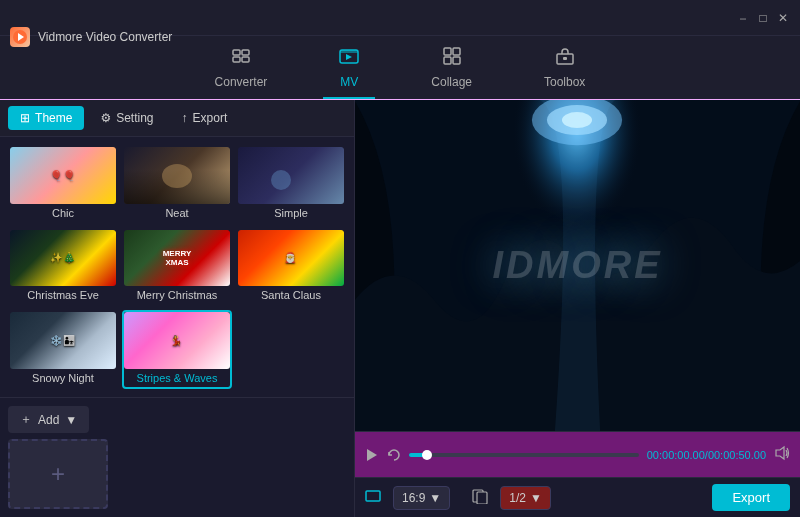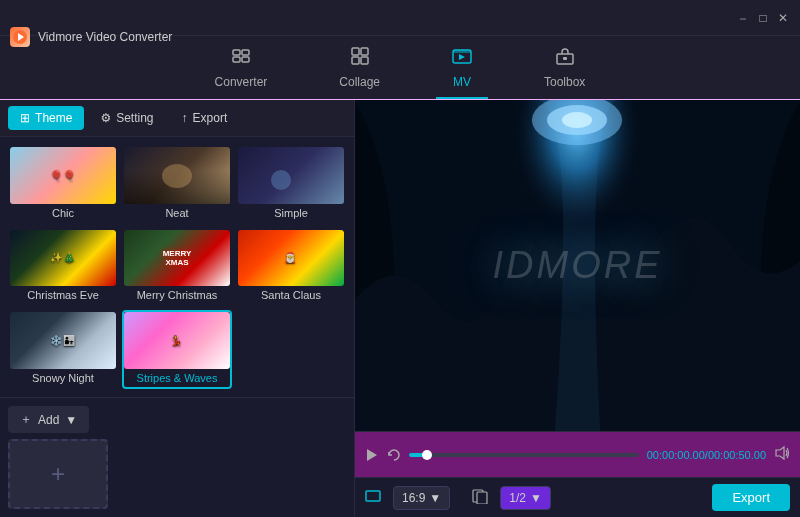--- a/index.html
+++ b/index.html
@@ -241,21 +241,21 @@
       border-radius: 4px;
       color: #ccc;
       padding: 4px 8px;
       cursor: pointer;
       font-size: 12px;
     }
     .page-btn {
       display: flex;
       align-items: center;
       gap: 4px;
-      background: #6d28d9;
+      background: #7f1d1d;
       border: 1px solid #3a3a5e;
       border-radius: 4px;
       color: #ccc;
       padding: 4px 8px;
       cursor: pointer;
       font-size: 12px;
     }
     .spacer { flex: 1; }
     .export-btn {
       background: #00bcd4;
@@ -298,40 +298,40 @@
     <span class="nav-icon">
       <svg width="20" height="20" viewBox="0 0 20 20" fill="none">
         <rect x="2" y="4" width="7" height="5" rx="1" stroke="#aaa" stroke-width="1.5"></rect>
         <rect x="11" y="4" width="7" height="5" rx="1" stroke="#aaa" stroke-width="1.5"></rect>
         <rect x="2" y="11" width="7" height="5" rx="1" stroke="#aaa" stroke-width="1.5"></rect>
         <rect x="11" y="11" width="7" height="5" rx="1" stroke="#aaa" stroke-width="1.5"></rect>
       </svg>
     </span>
     <span>Converter</span>
   </div>
+  <div class="nav-item active">
+    <span class="nav-icon">
+      <svg width="20" height="20" viewBox="0 0 20 20" fill="none">
+        <rect x="1" y="4" width="18" height="13" rx="2" stroke="#00bcd4" stroke-width="1.5"></rect>
+        <path d="M7 8 L13 11 L7 14 Z" fill="#00bcd4"></path>
+        <rect x="1" y="4" width="18" height="3" rx="1" fill="#00bcd4" opacity="0.5"></rect>
+      </svg>
+    </span>
+    <span>MV</span>
+  </div>
   <div class="nav-item">
     <span class="nav-icon">
       <svg width="20" height="20" viewBox="0 0 20 20" fill="none">
         <rect x="2" y="2" width="7" height="7" rx="1" stroke="#aaa" stroke-width="1.5"></rect>
         <rect x="11" y="2" width="7" height="7" rx="1" stroke="#aaa" stroke-width="1.5"></rect>
         <rect x="2" y="11" width="7" height="7" rx="1" stroke="#aaa" stroke-width="1.5"></rect>
         <rect x="11" y="11" width="7" height="7" rx="1" stroke="#aaa" stroke-width="1.5"></rect>
       </svg>
     </span>
     <span>Collage</span>
-  </div>
-  <div class="nav-item active">
-    <span class="nav-icon">
-      <svg width="20" height="20" viewBox="0 0 20 20" fill="none">
-        <rect x="1" y="4" width="18" height="13" rx="2" stroke="#00bcd4" stroke-width="1.5"></rect>
-        <path d="M7 8 L13 11 L7 14 Z" fill="#00bcd4"></path>
-        <rect x="1" y="4" width="18" height="3" rx="1" fill="#00bcd4" opacity="0.5"></rect>
-      </svg>
-    </span>
-    <span>MV</span>
   </div>
   <div class="nav-item">
     <span class="nav-icon">
       <svg width="20" height="20" viewBox="0 0 20 20" fill="none">
         <rect x="2" y="8" width="16" height="10" rx="1" stroke="#aaa" stroke-width="1.5"></rect>
         <path d="M7 8V6a3 3 0 016 0v2" stroke="#aaa" stroke-width="1.5"></path>
         <rect x="8" y="11" width="4" height="3" rx="1" fill="#aaa"></rect>
       </svg>
     </span>
     <span>Toolbox</span>
@@ -460,21 +460,21 @@
         <path d="M445 0 Q385 100 415 330 L445 330 Z" fill="#020810"></path>
 
         <path d="M0 200 Q40 150 80 200 Q120 250 150 180 Q180 110 220 160 Q250 200 300 140 Q340 90 380 150 Q410 190 445 160 L445 330 L0 330 Z" fill="#050e1a"></path>
 
         <path d="M185 0 Q222 20 200 330 Q222 330 245 330 Q230 20 260 0 Z" fill="rgba(80,180,255,0.08)"></path>
 
         <ellipse cx="222" cy="20" rx="45" ry="25" fill="rgba(120,200,255,0.5)"></ellipse>
         <ellipse cx="222" cy="20" rx="30" ry="15" fill="rgba(160,220,255,0.7)"></ellipse>
         <ellipse cx="222" cy="20" rx="15" ry="8" fill="rgba(200,240,255,0.9)"></ellipse>
       </svg>
-      <div class="preview-text" style="position:relative;z-index:3;font-size:38px;font-weight:400;color:rgba(255,255,255,0.18);letter-spacing:3px;font-style:italic;text-shadow: 0 0 40px rgba(100,200,255,0.6);">IDMORE</div>
+      <div class="preview-text" style="position:relative;z-index:3;font-size:38px;font-weight:700;color:rgba(255,255,255,0.18);letter-spacing:3px;font-style:italic;text-shadow: 0 0 40px rgba(100,200,255,0.6);">IDMORE</div>
     </div>
 
     <div class="video-controls">
       <button class="ctrl-btn">
         <svg width="14" height="14" viewBox="0 0 14 14" fill="#aaa">
           <polygon points="2,1 12,7 2,13"></polygon>
         </svg>
       </button>
       <button class="ctrl-btn">
         <svg width="14" height="14" viewBox="0 0 14 14" fill="none" stroke="#aaa" stroke-width="1.5">

